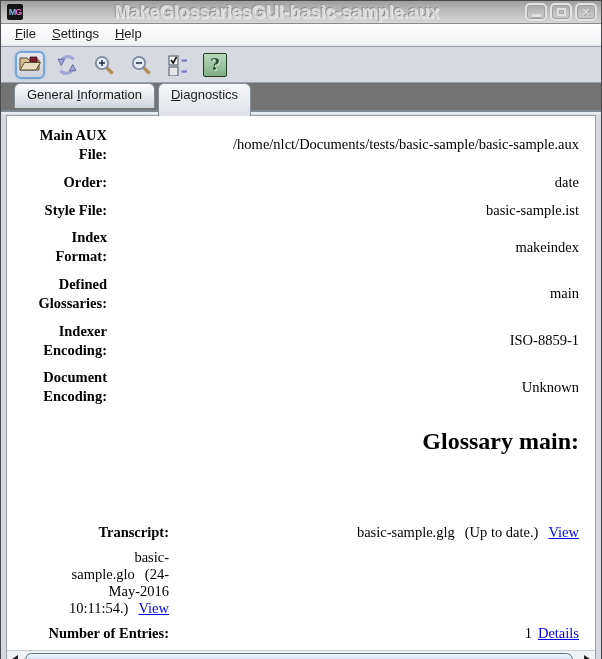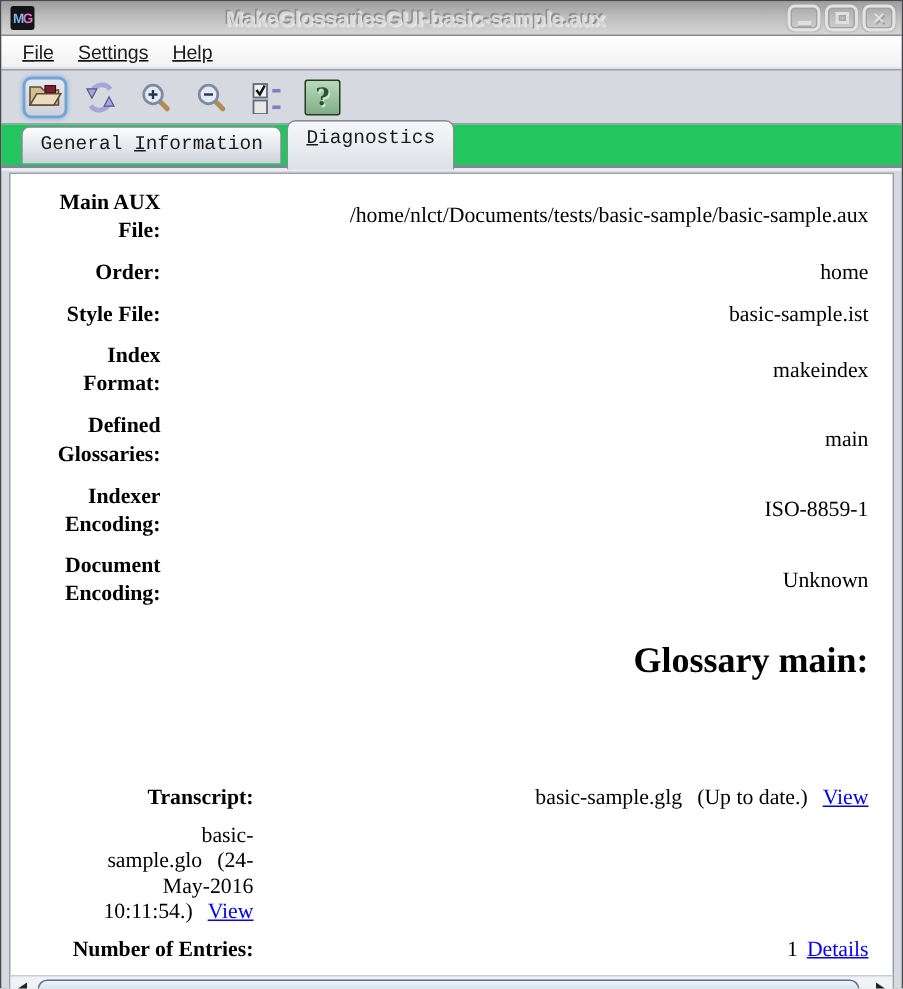--- a/index.html
+++ b/index.html
@@ -23,41 +23,41 @@
   .app-icon {
     width:16px; height:16px; background:#141414; border-radius:2px;
     display:flex; align-items:center; justify-content:center;
     font-size:9px; font-weight:bold; letter-spacing:-1px;
     margin-right:6px; flex:0 0 16px;
   }
   .app-icon .m { color:#7db7e8; }
   .app-icon .g { color:#e66fd2; }
   .title-text {
     flex:1; text-align:center;
-    font-size:14px; font-weight:bold; color:#d8d8d8;
+    font-size:18px; font-weight:bold; color:#d8d8d8;
     text-shadow:-1px -1px 0 #8f8f8f, 1px 1px 1px #efefef;
     white-space:nowrap; overflow:hidden;
   }
   .win-btns { display:flex; gap:3px; }
   .win-btn {
     width:22px; height:18px; border:2px solid #e3e3e3; border-radius:5px;
     box-shadow:0 0 0 1px #a2a2a2 inset, 0 0 1px #9a9a9a;
     display:flex; align-items:center; justify-content:center;
     color:#e3e3e3; font-size:11px; cursor:default;
   }
   .glyph-min { width:9px; height:3px; background:#e0e0e0; box-shadow:0 1px 0 #a5a5a5; margin-top:6px; }
   .glyph-max { width:9px; height:8px; border:2px solid #e0e0e0; box-shadow:0 0 0 1px #a5a5a5 inset; }
   .glyph-close { text-shadow:1px 1px 0 #9d9d9d; }
 
   
   .menubar {
     height:22px; flex:0 0 22px;
     background:linear-gradient(180deg,#ffffff,#f0f1f3);
     border-bottom:1px solid #e3e4e6;
-    display:flex; align-items:center; padding-left:6px;text-decoration:underline;
+    display:flex; align-items:flex-start; padding-left:6px;
   }
   .menu-item {
     font-size:13px; color:#1b1b1b; padding:2px 8px; cursor:default;
   }
   .mn { text-decoration:underline; }
 
   
   .toolbar {
     height:37px; flex:0 0 37px;
     background:#d6d9df;
@@ -77,22 +77,22 @@
     width:24px; height:24px;
     background:linear-gradient(180deg,#b9dabc,#7fae86);
     border:1px solid #24391f; border-radius:2px;
     display:flex; align-items:center; justify-content:center;
     font-family:"DejaVu Serif", serif; font-size:16px; font-weight:bold;
     color:#2c5232; text-shadow:1px 1px 0 #d2e8d4;
   }
 
   
   .tabrow {
-    height:27px; flex:0 0 27px; background:#22c55e;
-    display:flex; align-items:center; padding-left:13px; position:relative;font-family:Liberation Mono, monospace;
+    height:27px; flex:0 0 27px; background:#737373;
+    display:flex; align-items:flex-start; padding-left:13px; position:relative;
   }
   .tab {
     font-size:13px; color:#1b1b1b;
     border:1px solid #848d98; border-bottom:none;
     border-radius:6px 6px 0 0;
     padding:3px 12px 4px 12px; margin-right:3px;
     position:relative; cursor:default;
   }
   .tab.selected {
     background:linear-gradient(180deg,#fdfdfe 0%,#e2e6ea 60%,#ccd3da 100%);
@@ -244,21 +244,21 @@
   <div class="pane-wrap">
     <div class="pane">
       <div class="doc">
 
         <div class="frow">
           <div class="lbl">Main AUX File:</div>
           <div class="val">/home/nlct/Documents/tests/basic-sample/basic-sample.aux</div>
         </div>
         <div class="frow">
           <div class="lbl">Order:</div>
-          <div class="val">home</div>
+          <div class="val">date</div>
         </div>
         <div class="frow">
           <div class="lbl">Style File:</div>
           <div class="val">basic-sample.ist</div>
         </div>
         <div class="frow">
           <div class="lbl">Index Format:</div>
           <div class="val">makeindex</div>
         </div>
         <div class="frow">

